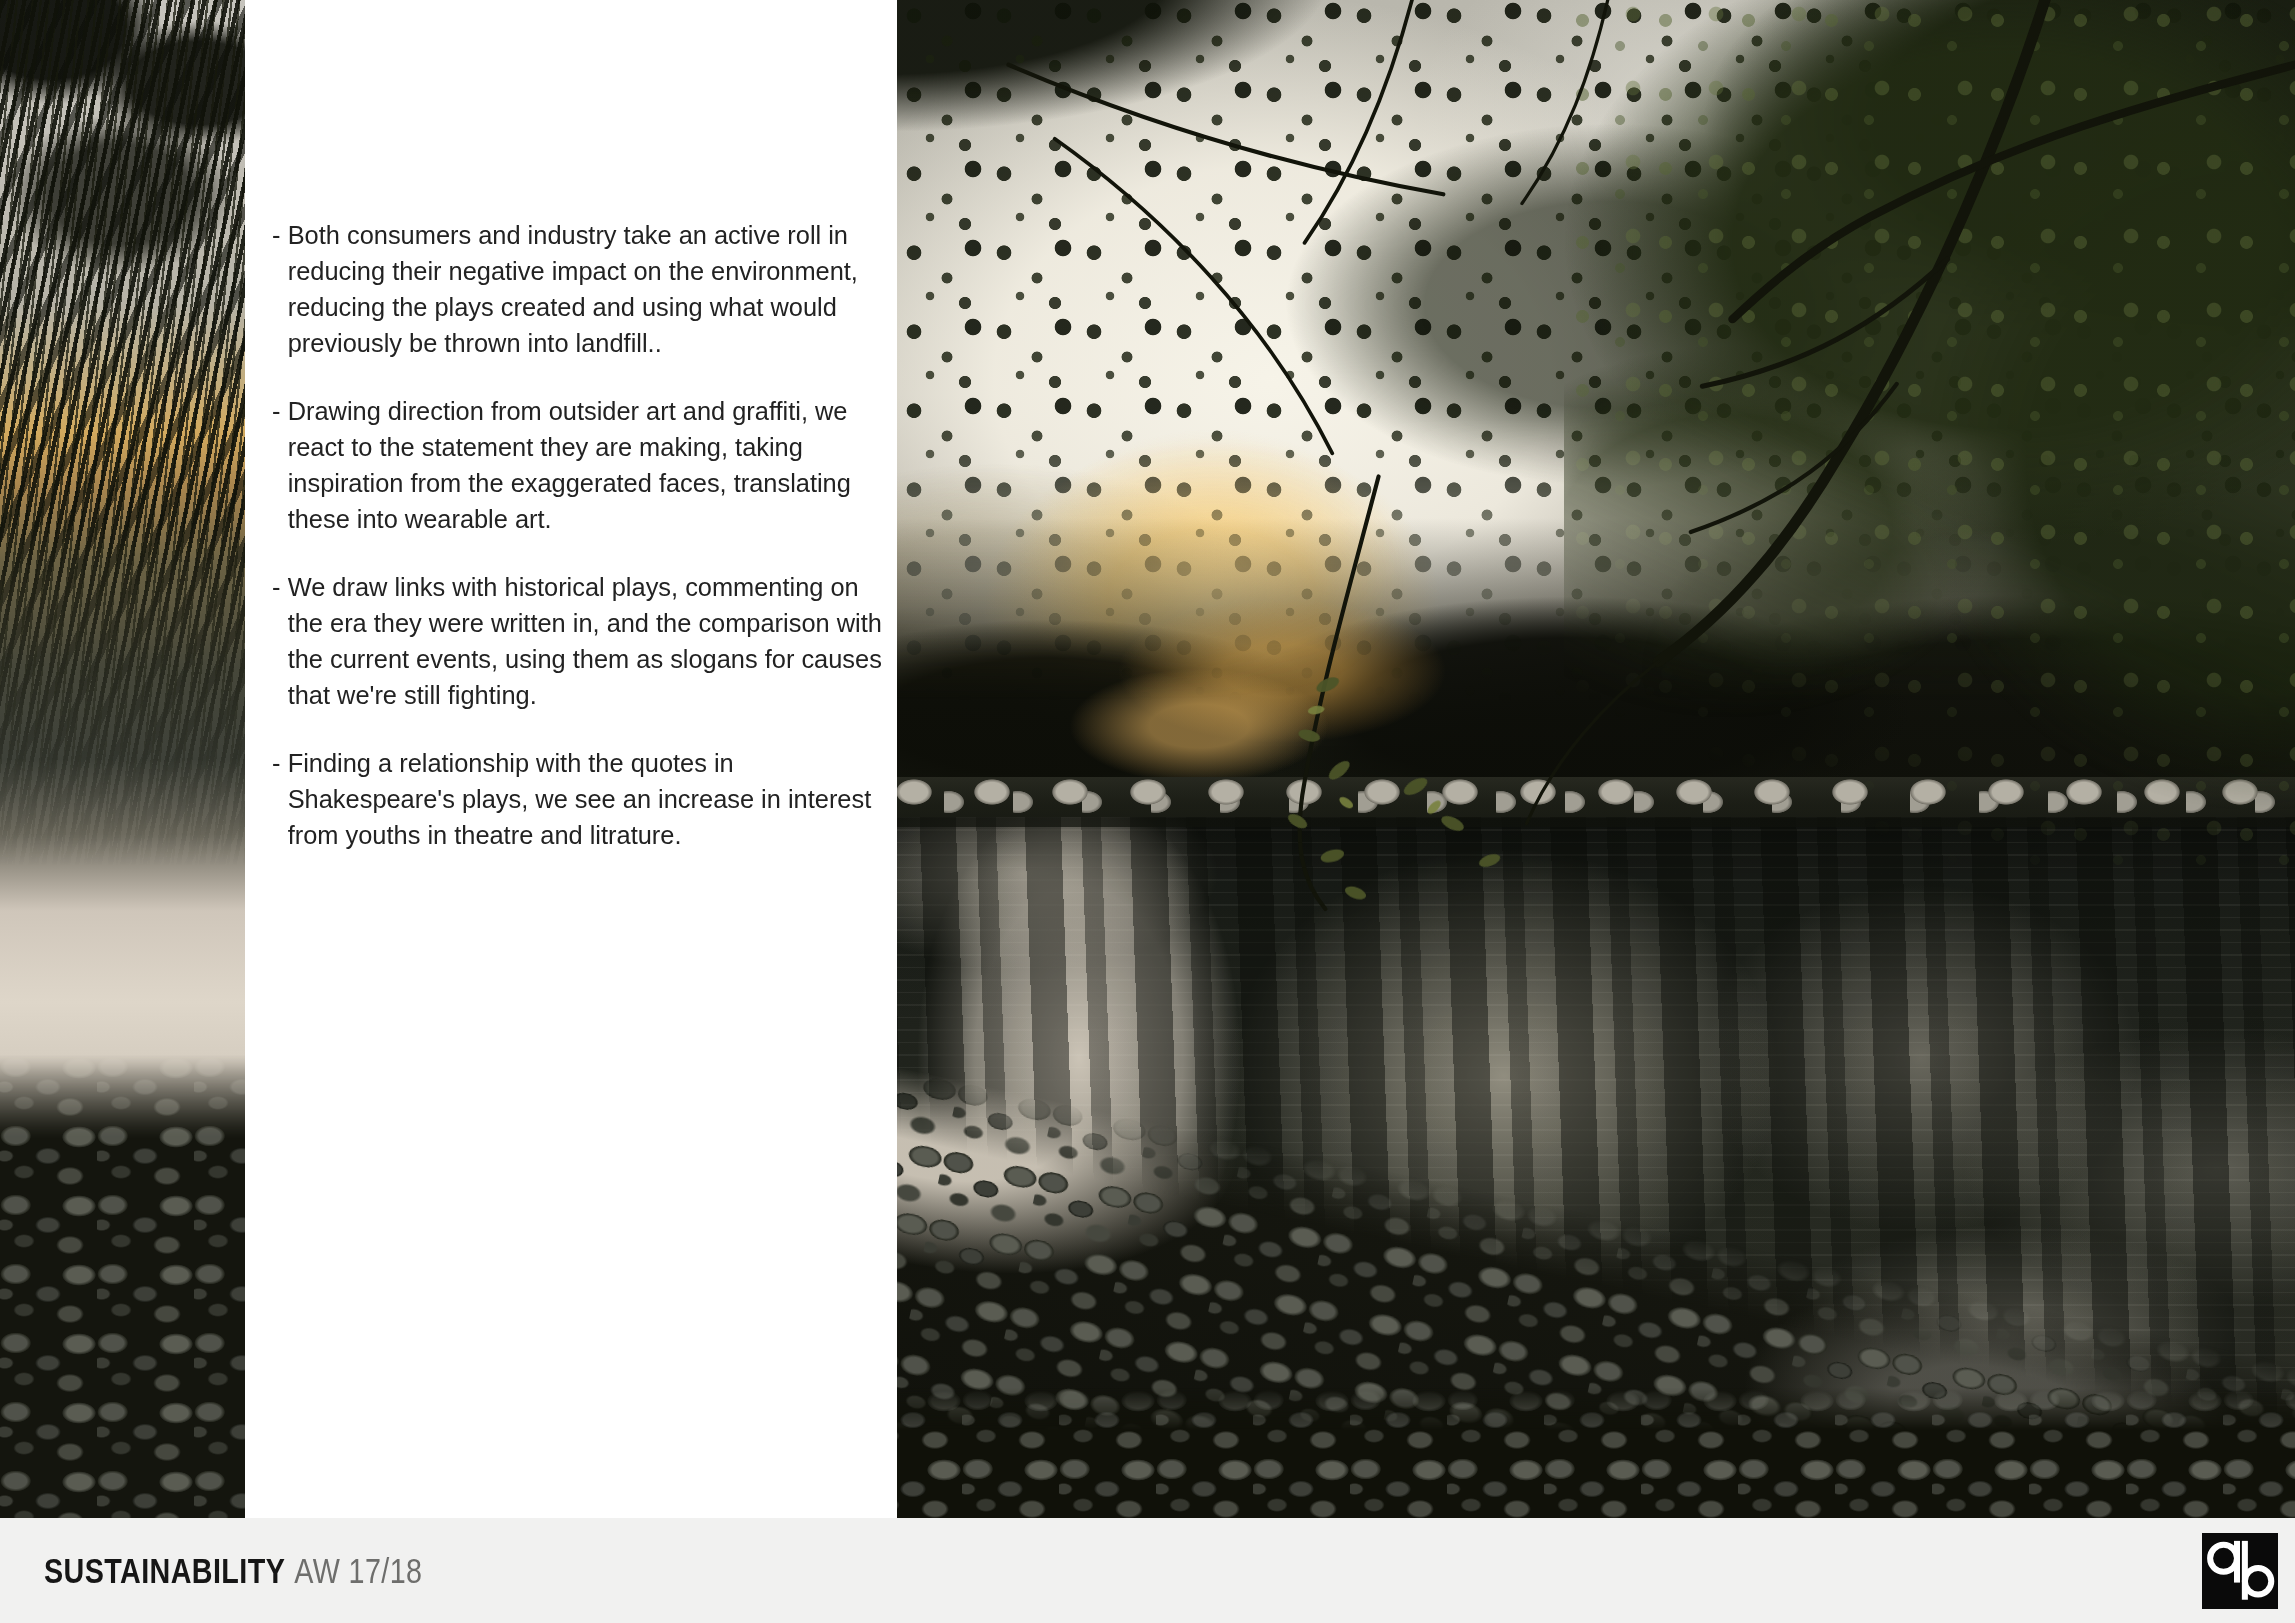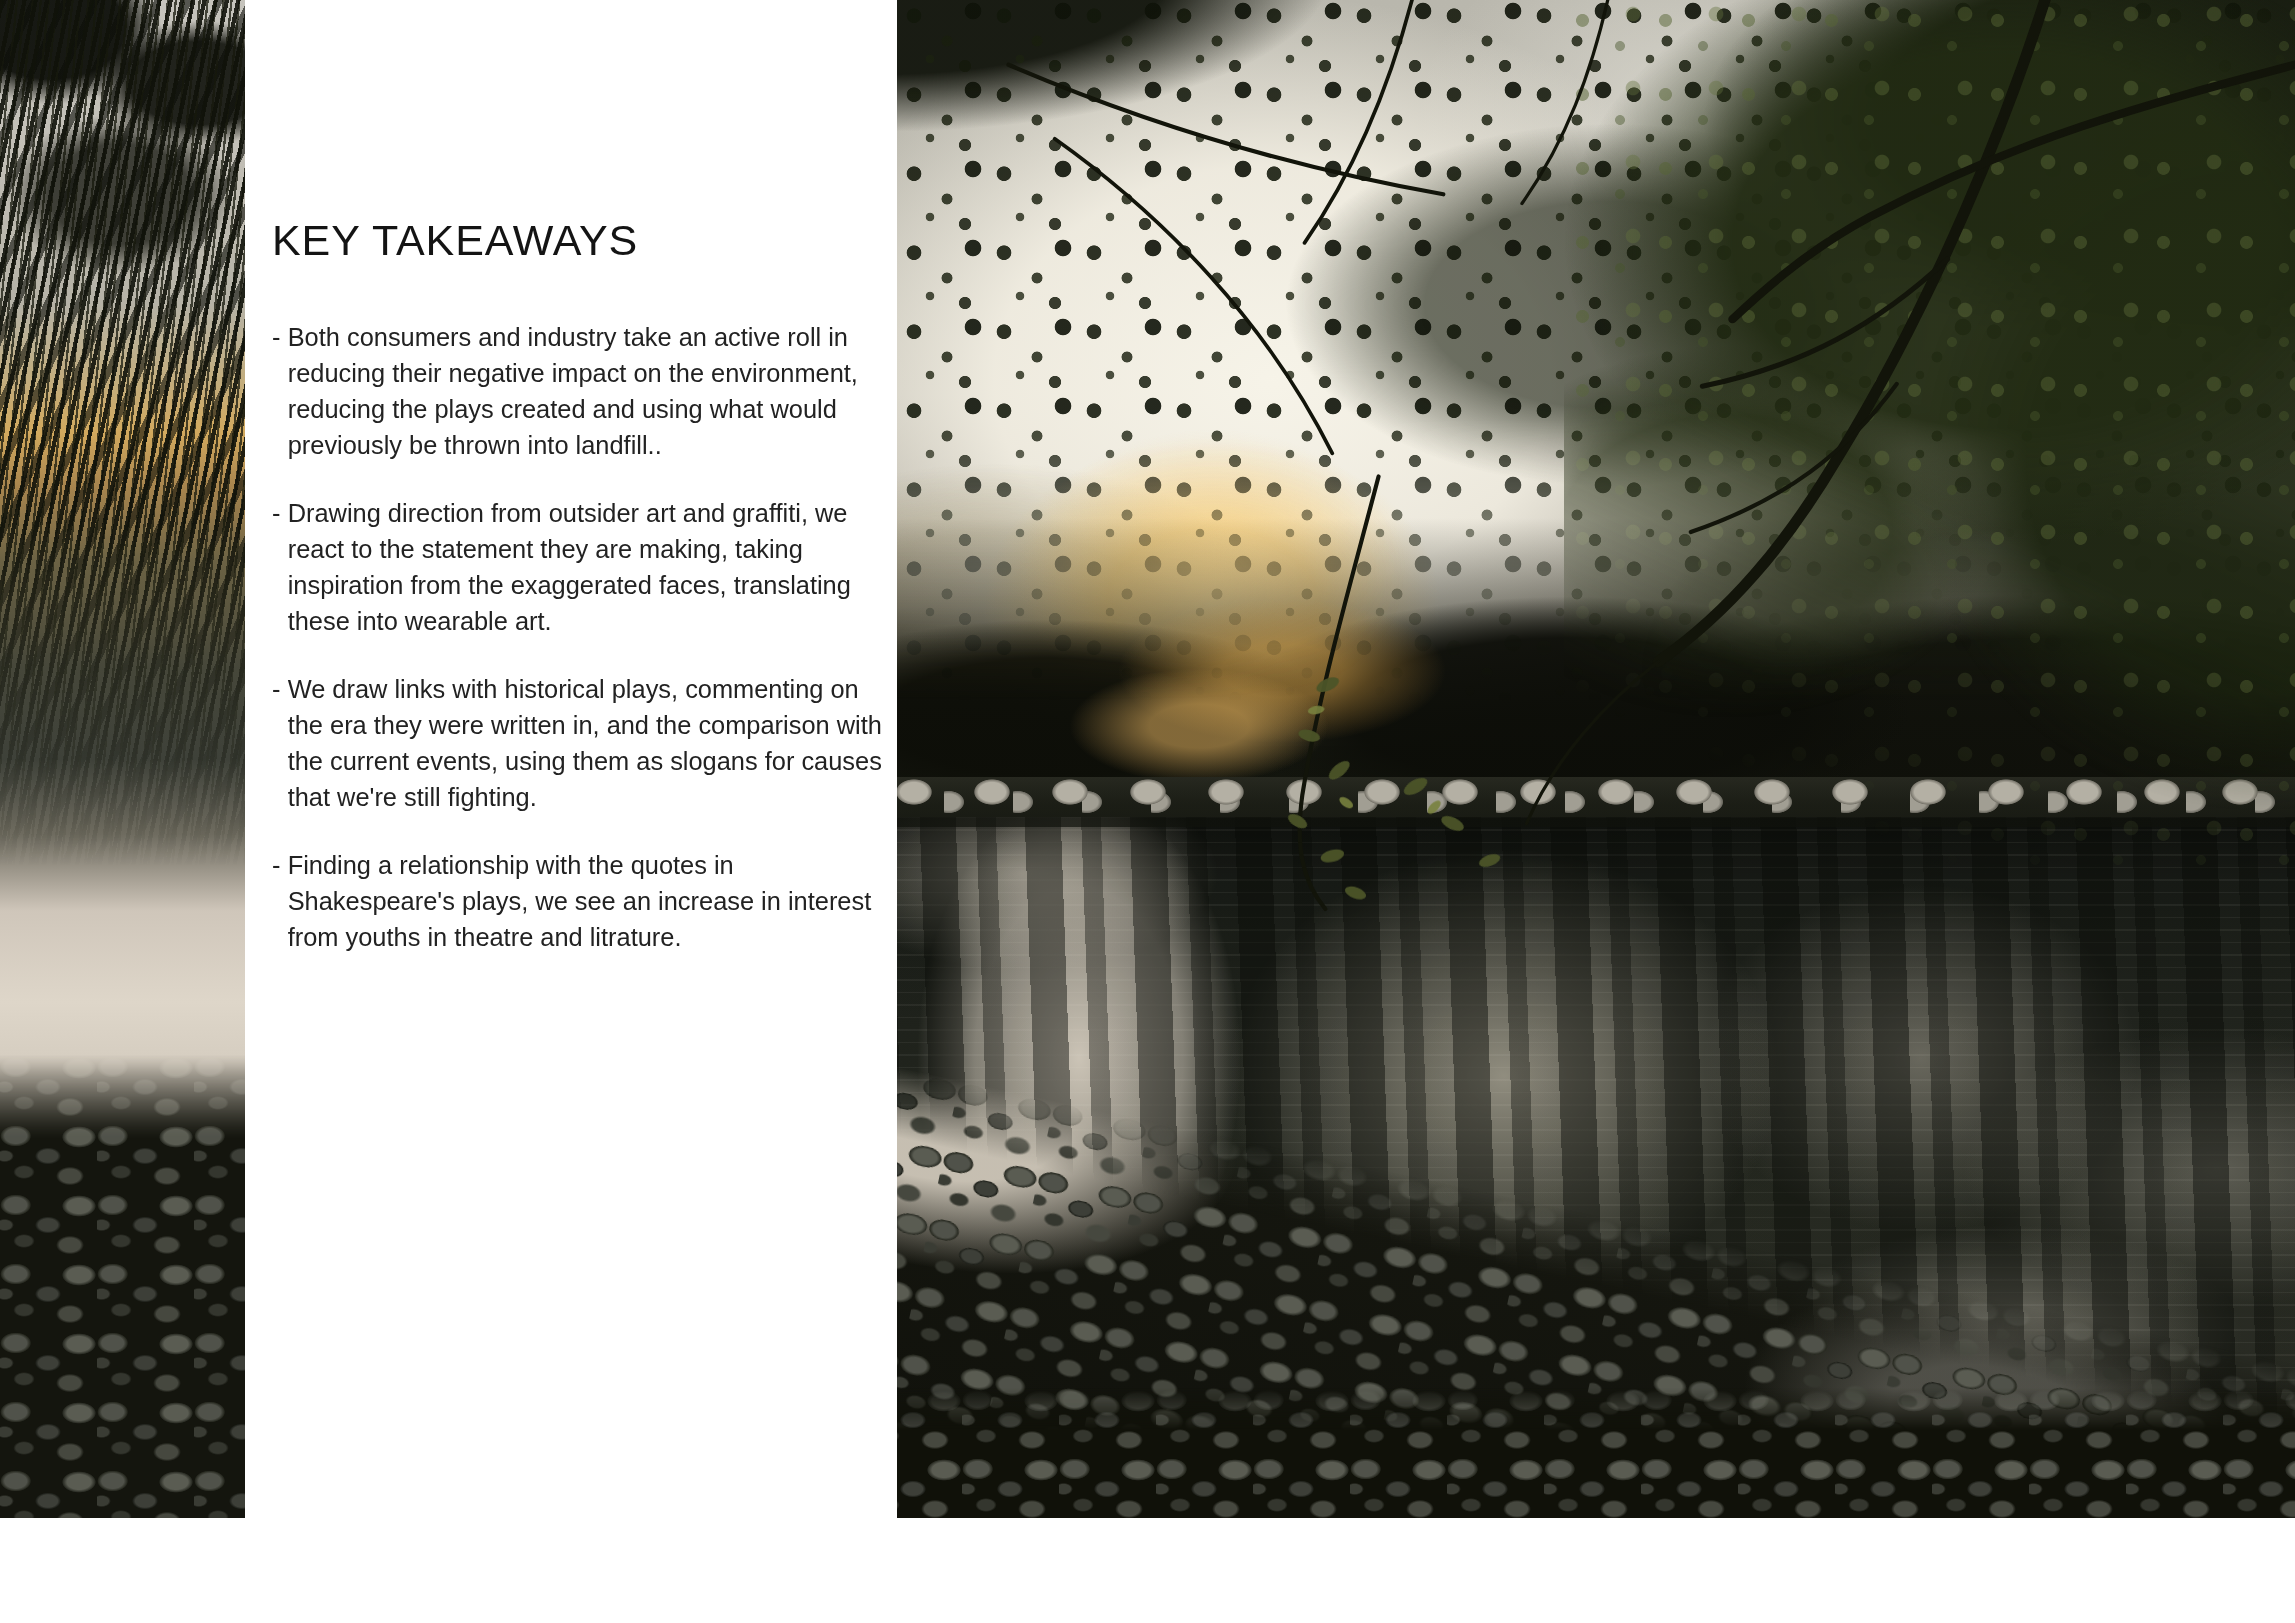--- a/index.html
+++ b/index.html
@@ -216,35 +216,47 @@
         <ellipse cx="3100" cy="1745" rx="18" ry="9" transform="rotate(-45 3100 1745)"></ellipse>
       </g>
     </svg>
     <div class="left-strip">
       <div class="left-twigs"></div>
       <div class="left-pebbles pebble-field"></div>
     </div>
   </div>
 
   <div class="panel">
-    <h1>KEY TAKEAWAYS</h1>
 
     <div class="bullet">
       <span class="marker">-</span>
       <span class="text">Both consumers and industry take an active roll in reducing their negative impact on the environment, reducing the plays created and using what would previously be thrown into landfill..</span>
     </div>
     <div class="bullet">
       <span class="marker">-</span>
       <span class="text">Drawing direction from outsider art and graffiti, we react to the statement they are making, taking inspiration from the exaggerated faces, translating these into wearable art.</span>
     </div>
     <div class="bullet">
       <span class="marker">-</span>
       <span class="text">We draw links with historical plays, commenting on the era they were written in, and the comparison with the current events, using them as slogans for causes that we're still fighting.</span>
     </div>
     <div class="bullet">
       <span class="marker">-</span>
       <span class="text">Finding a relationship with the quotes in Shakespeare's plays, we see an increase in interest from youths in theatre and litrature.</span>
     </div>
   </div>
 
+  <div class="footer">
+    <div class="footer-text">
+      <span class="footer-collection">SUSTAINABILITY</span><span class="footer-season">AW 17/18</span>
+    </div>
+    <div class="logo">
+      <svg viewBox="0 0 164 164">
+        <circle cx="46.5" cy="54.5" r="29" stroke="#ffffff" stroke-width="13" fill="none"></circle>
+        <line x1="75.5" y1="17" x2="75.5" y2="107" stroke="#ffffff" stroke-width="13"></line>
+        <line x1="92.5" y1="17" x2="92.5" y2="144" stroke="#ffffff" stroke-width="13"></line>
+        <circle cx="121" cy="104" r="28.5" stroke="#ffffff" stroke-width="13" fill="none"></circle>
+      </svg>
+    </div>
+  </div>
 
 </div>
 
 
 </body></html>

